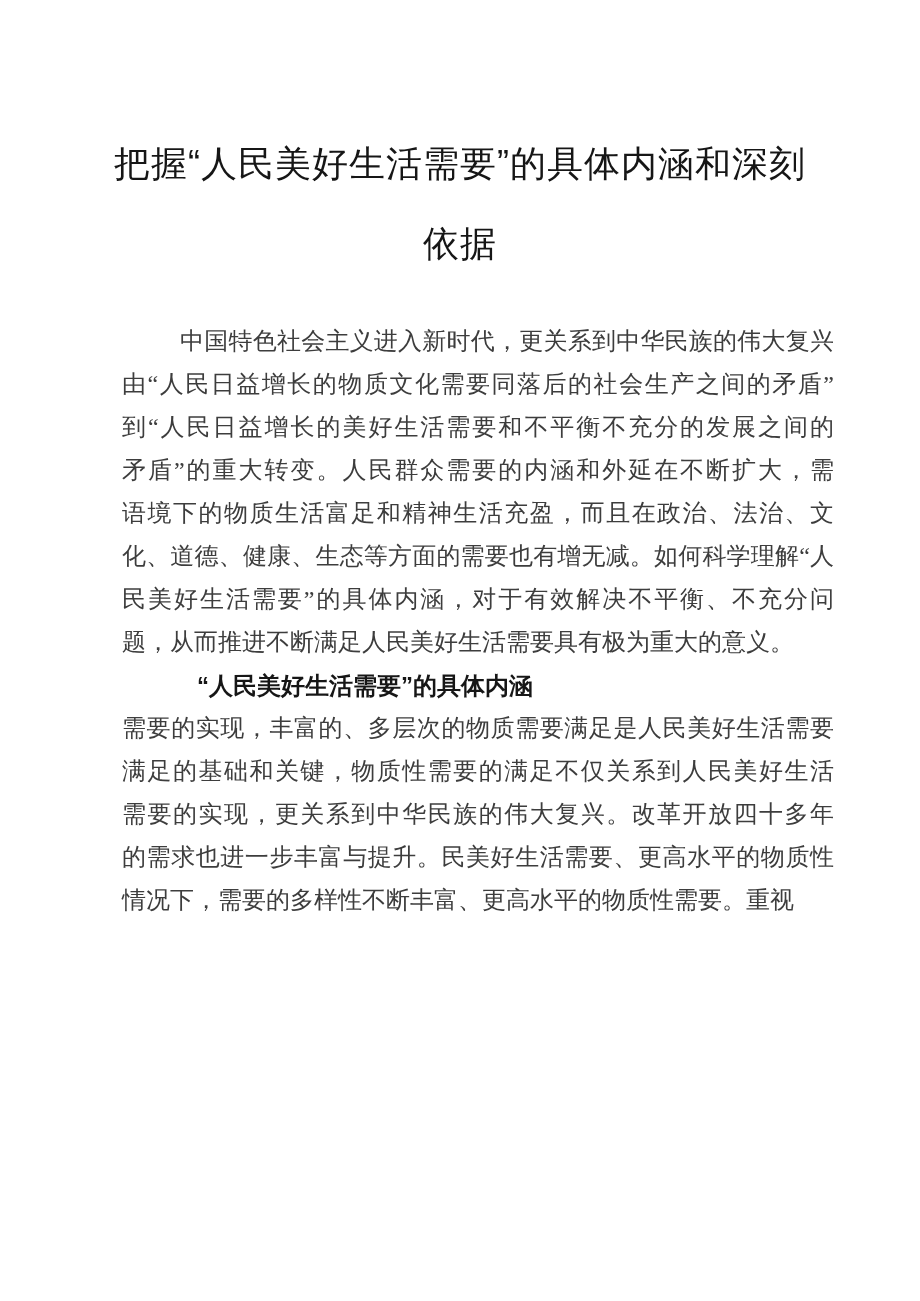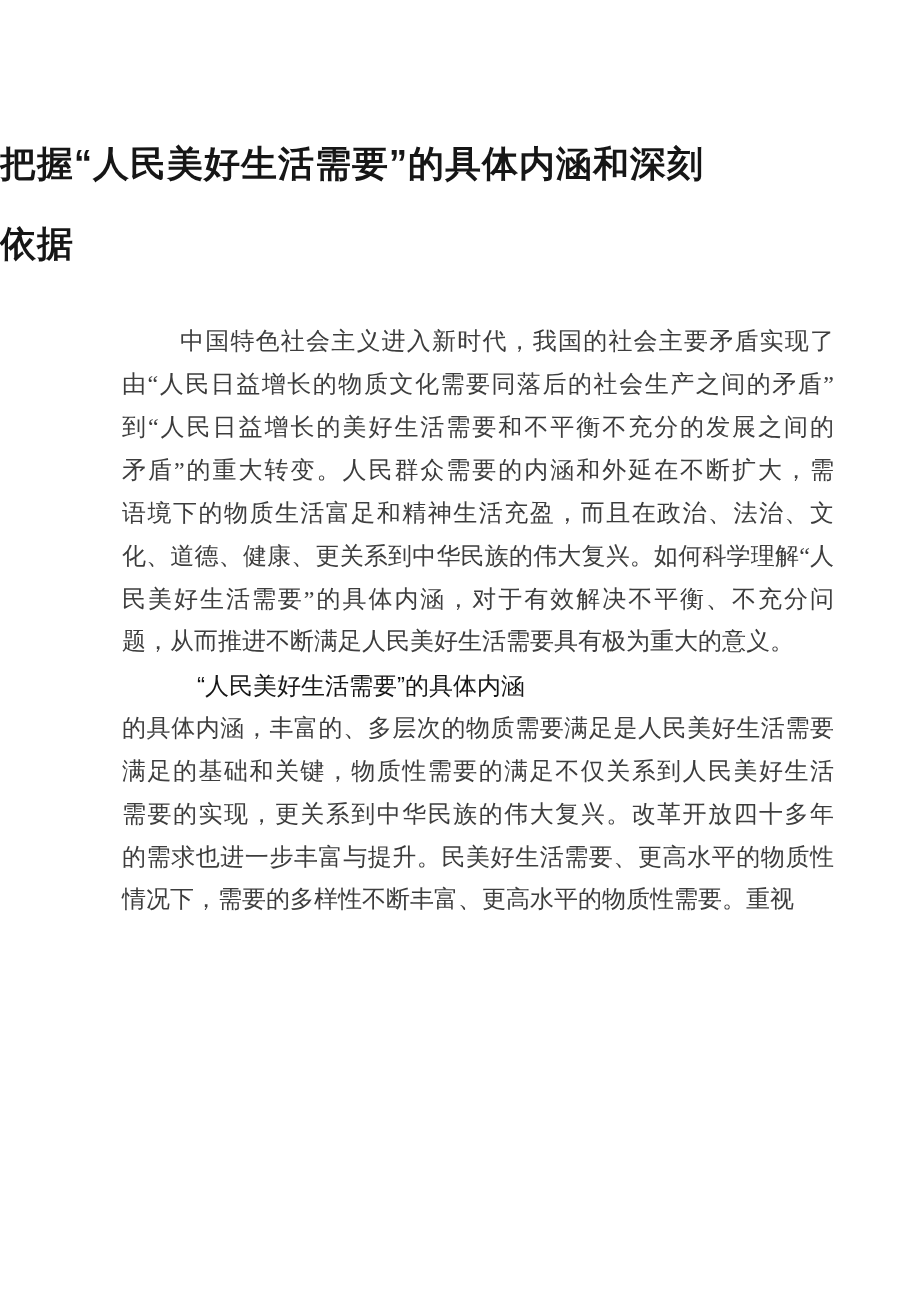--- a/index.html
+++ b/index.html
@@ -12,22 +12,23 @@
     width: 920px;
     height: 1301px;
     background: #ffffff;
     overflow: hidden;
   }
   .title-block {
     position: absolute;
     top: 124px;
     left: 0;
     right: 0;
+    text-align: center;
     font-family: "Liberation Sans", "DejaVu Sans", sans-serif;
-    font-weight: bold;
+    font-weight: normal;
     font-size: 36px;
     line-height: 80px;
     color: #161616;
     letter-spacing: 1px;
   }
   .body-block {
     position: absolute;
     top: 320px;
     left: 122px;
     width: 712px;
@@ -38,64 +39,63 @@
   .line {
     height: 43px;
     line-height: 43px;
     text-align: justify;
     text-align-last: justify;
     overflow: visible;
   }
   .line.last {
     text-align: left;
     text-align-last: left;
-    font-family: Liberation Mono, monospace;
   }
   .line.indent {
     text-indent: 58px;
   }
   .section-heading {
     height: 43px;
     line-height: 43px;
     text-indent: 75px;
     font-family: "Liberation Sans", "DejaVu Sans", sans-serif;
-    font-weight: normal;
+    font-weight: bold;
     font-size: 24px;
     color: #161616;
     text-align: left;
     text-align-last: left;
   }
 </style>
 </head>
 <body>
 
 <div class="page">
 
   <div class="title-block">
     <div>把握“人民美好生活需要”的具体内涵和深刻</div>
     <div>依据</div>
   </div>
 
   <div class="body-block">
 
     <div>
-      <div class="line indent">中国特色社会主义进入新时代，我国的社会主要矛盾实现了</div>
+      <div class="line indent">中国特色社会主义进入新时代，更关系到中华民族的伟大复兴</div>
       <div class="line">由“人民日益增长的物质文化需要同落后的社会生产之间的矛盾”</div>
       <div class="line">到“人民日益增长的美好生活需要和不平衡不充分的发展之间的</div>
       <div class="line">矛盾”的重大转变。人民群众需要的内涵和外延在不断扩大，需</div>
       <div class="line">语境下的物质生活富足和精神生活充盈，而且在政治、法治、文</div>
-      <div class="line">化、道德、健康、更关系到中华民族的伟大复兴。如何科学理解“人</div>
+      <div class="line">化、道德、健康、生态等方面的需要也有增无减。如何科学理解“人</div>
       <div class="line">民美好生活需要”的具体内涵，对于有效解决不平衡、不充分问</div>
       <div class="line last">题，从而推进不断满足人民美好生活需要具有极为重大的意义。</div>
     </div>
 
     <div class="section-heading">“人民美好生活需要”的具体内涵</div>
 
     <div>
-      <div class="line">的具体内涵，丰富的、多层次的物质需要满足是人民美好生活需要</div>
+      <div class="line">需要的实现，丰富的、多层次的物质需要满足是人民美好生活需要</div>
       <div class="line">满足的基础和关键，物质性需要的满足不仅关系到人民美好生活</div>
       <div class="line">需要的实现，更关系到中华民族的伟大复兴。改革开放四十多年</div>
       <div class="line">的需求也进一步丰富与提升。民美好生活需要、更高水平的物质性</div>
       <div class="line last">情况下，需要的多样性不断丰富、更高水平的物质性需要。重视</div>
     </div>
 
   </div>
 
 </div>
 

